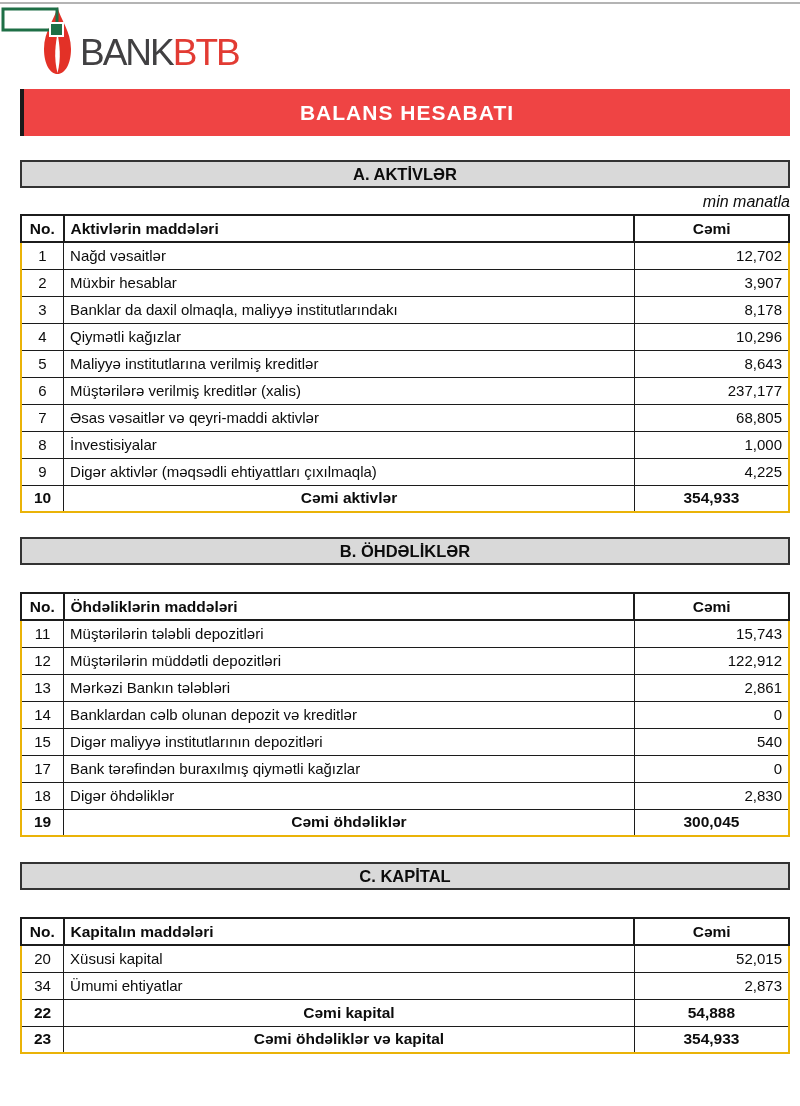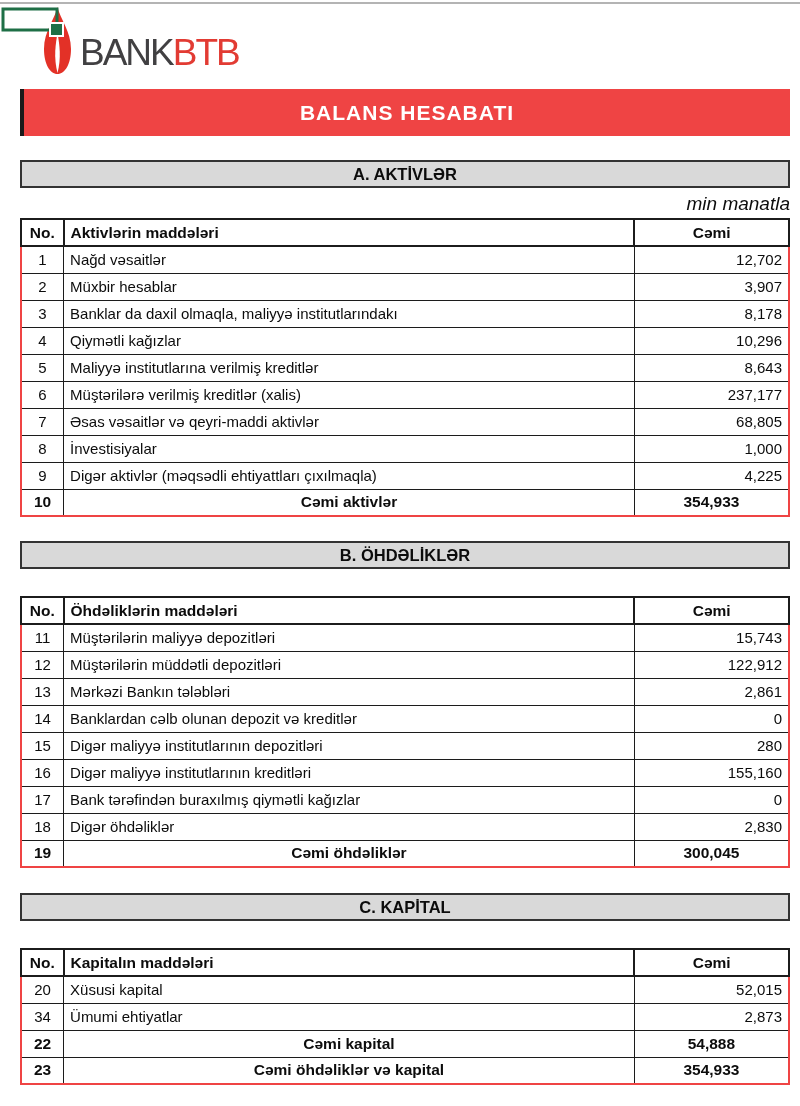--- a/index.html
+++ b/index.html
@@ -43,37 +43,37 @@
     background: #d9d9d9; border: 2px solid #333333;
     display: flex; align-items: center; justify-content: center;
     font-weight: bold; font-size: 16.5px; color: #0c0c0c;
   }
   .bar-a { margin-top: 24px; }
   .bar-b { margin-top: 24px; }
   .bar-c { margin-top: 25px; }
 
   .unit-note {
     width: 770px; margin: 5px 0 3px 20px;
-    text-align: right; font-style: italic; font-size: 19px; color: #0c0c0c;
+    text-align: right; font-style: italic; font-size: 16px; color: #0c0c0c;
   }
 
   table.balance {
     margin-left: 20px; width: 770px;
     border-collapse: collapse;
     font-size: 15px; color: #0c0c0c;
     table-layout: fixed;
   }
   .tbl-b, .tbl-c { margin-top: 27px; }
   table.balance th, table.balance td {
     border: 1.5px solid #1c1c1c;
     height: 27px; padding: 0 6px;
     overflow: hidden; white-space: nowrap;
   }
   table.balance th { border-width: 2px; font-size: 15.5px; }
-  table.balance { border: 2px solid #ef4444; }
+  table.balance { border: 2px solid #eab308; }
   .col-no    { width: 41px;  text-align: center; padding: 0 2px; }
   .col-item  { width: 550px; text-align: left; }
   .col-value { width: 149px; text-align: right; }
   th.col-item  { text-align: left; }
   th.col-value { text-align: center; }
   tr.total-row td { font-weight: bold; font-size: 15.5px; text-align: center; }
 </style>
 </head>
 <body>
 
@@ -176,47 +176,42 @@
   <thead>
     <tr>
       <th class="col-no">No.</th>
       <th class="col-item">Öhdəliklərin maddələri</th>
       <th class="col-value">Cəmi</th>
     </tr>
   </thead>
   <tbody>
       <tr>
         <td class="col-no">11</td>
-        <td class="col-item">Müştərilərin maliyyə depozitləri</td>
+        <td class="col-item">Müştərilərin tələbli depozitləri</td>
         <td class="col-value">15,743</td>
       </tr>
       <tr>
         <td class="col-no">12</td>
         <td class="col-item">Müştərilərin müddətli depozitləri</td>
         <td class="col-value">122,912</td>
       </tr>
       <tr>
         <td class="col-no">13</td>
         <td class="col-item">Mərkəzi Bankın tələbləri</td>
         <td class="col-value">2,861</td>
       </tr>
       <tr>
         <td class="col-no">14</td>
         <td class="col-item">Banklardan cəlb olunan depozit və kreditlər</td>
         <td class="col-value">0</td>
       </tr>
       <tr>
         <td class="col-no">15</td>
         <td class="col-item">Digər maliyyə institutlarının depozitləri</td>
-        <td class="col-value">280</td>
-      </tr>
-      <tr>
-        <td class="col-no">16</td>
-        <td class="col-item">Digər maliyyə institutlarının kreditləri</td>
-        <td class="col-value">155,160</td>
+        <td class="col-value">540</td>
       </tr>
       <tr>
         <td class="col-no">17</td>
         <td class="col-item">Bank tərəfindən buraxılmış qiymətli kağızlar</td>
         <td class="col-value">0</td>
       </tr>
       <tr>
         <td class="col-no">18</td>
         <td class="col-item">Digər öhdəliklər</td>
         <td class="col-value">2,830</td>

